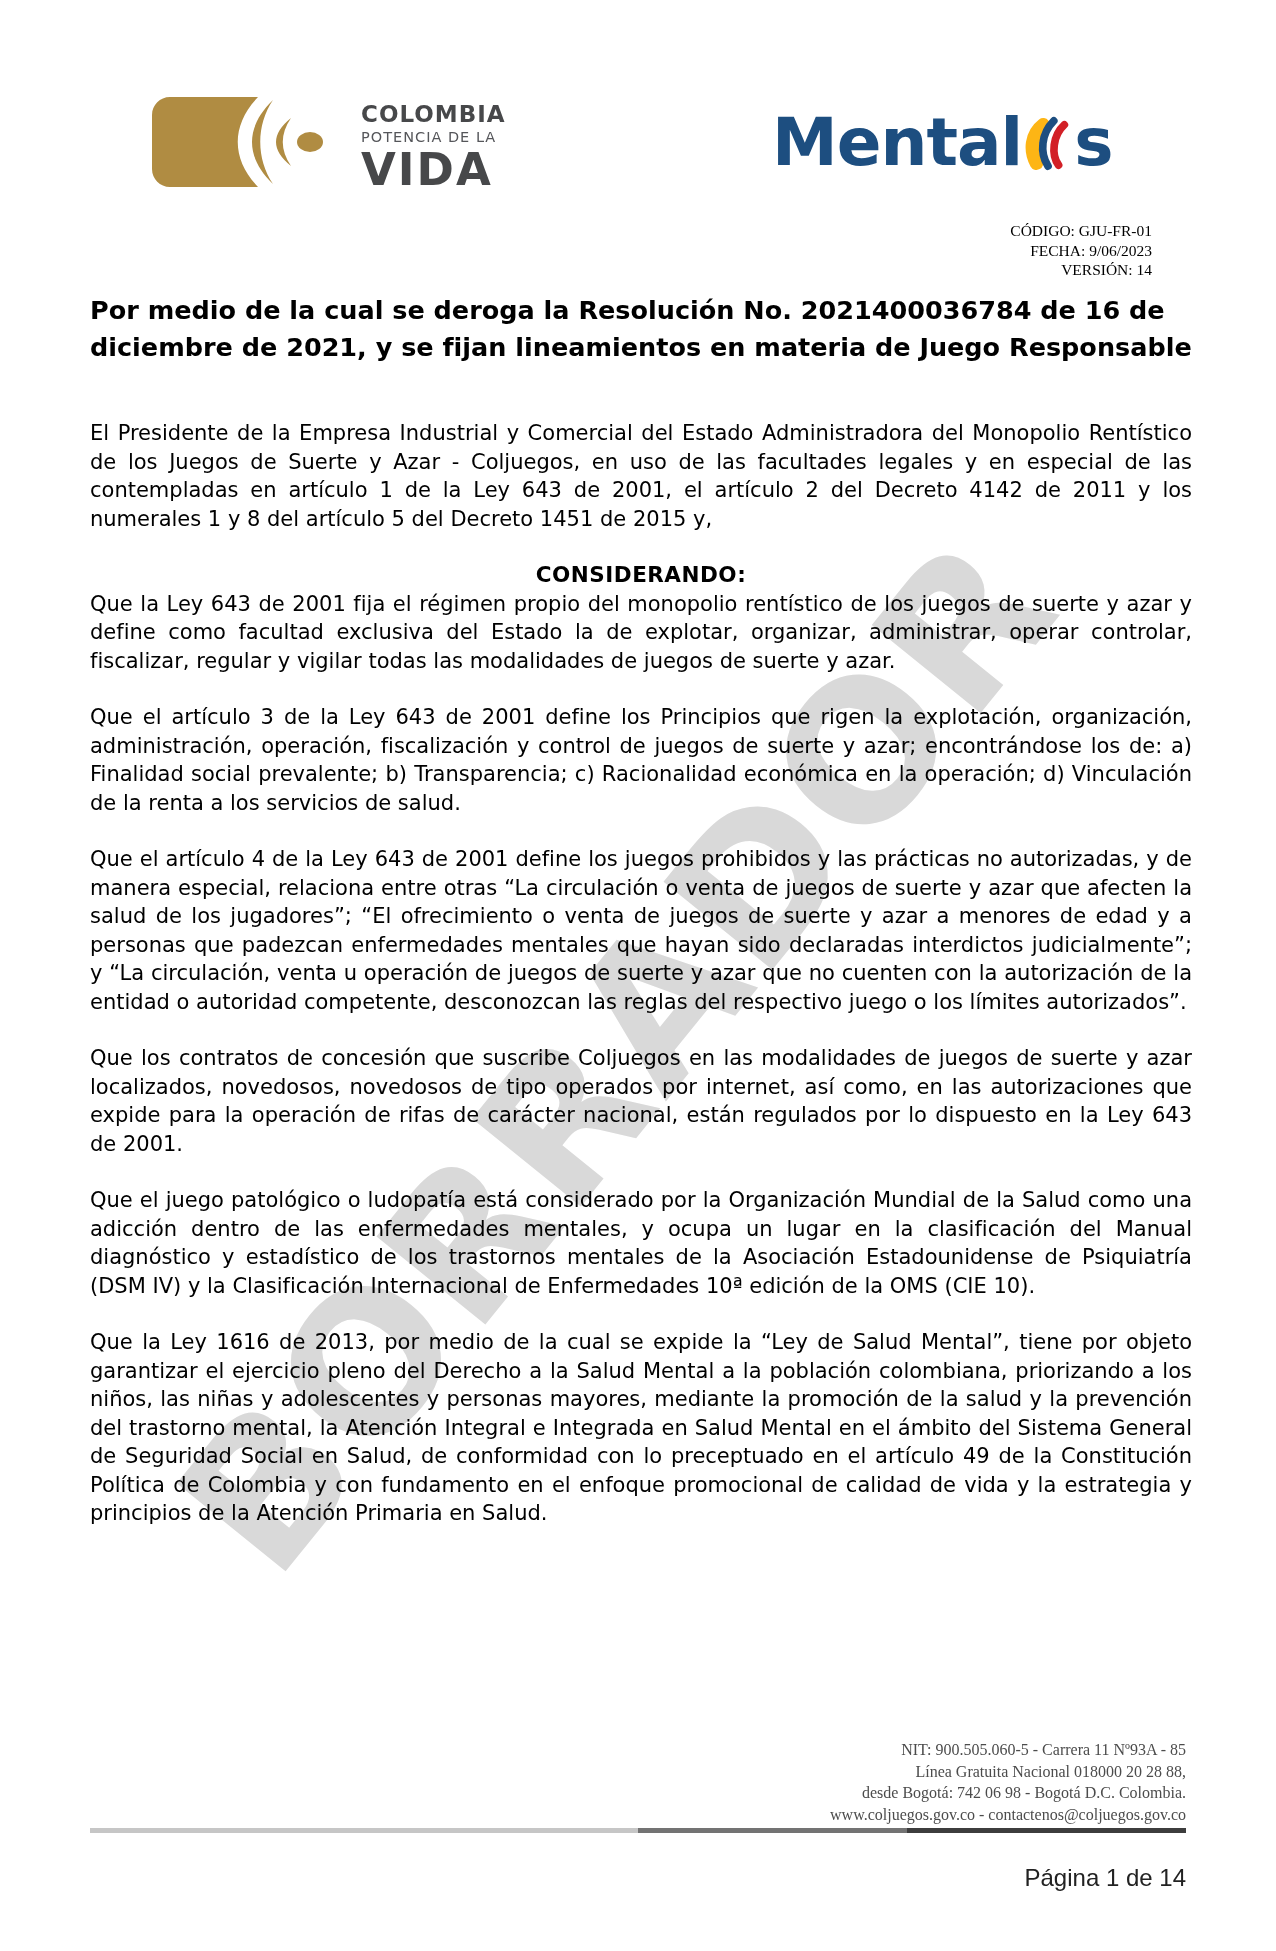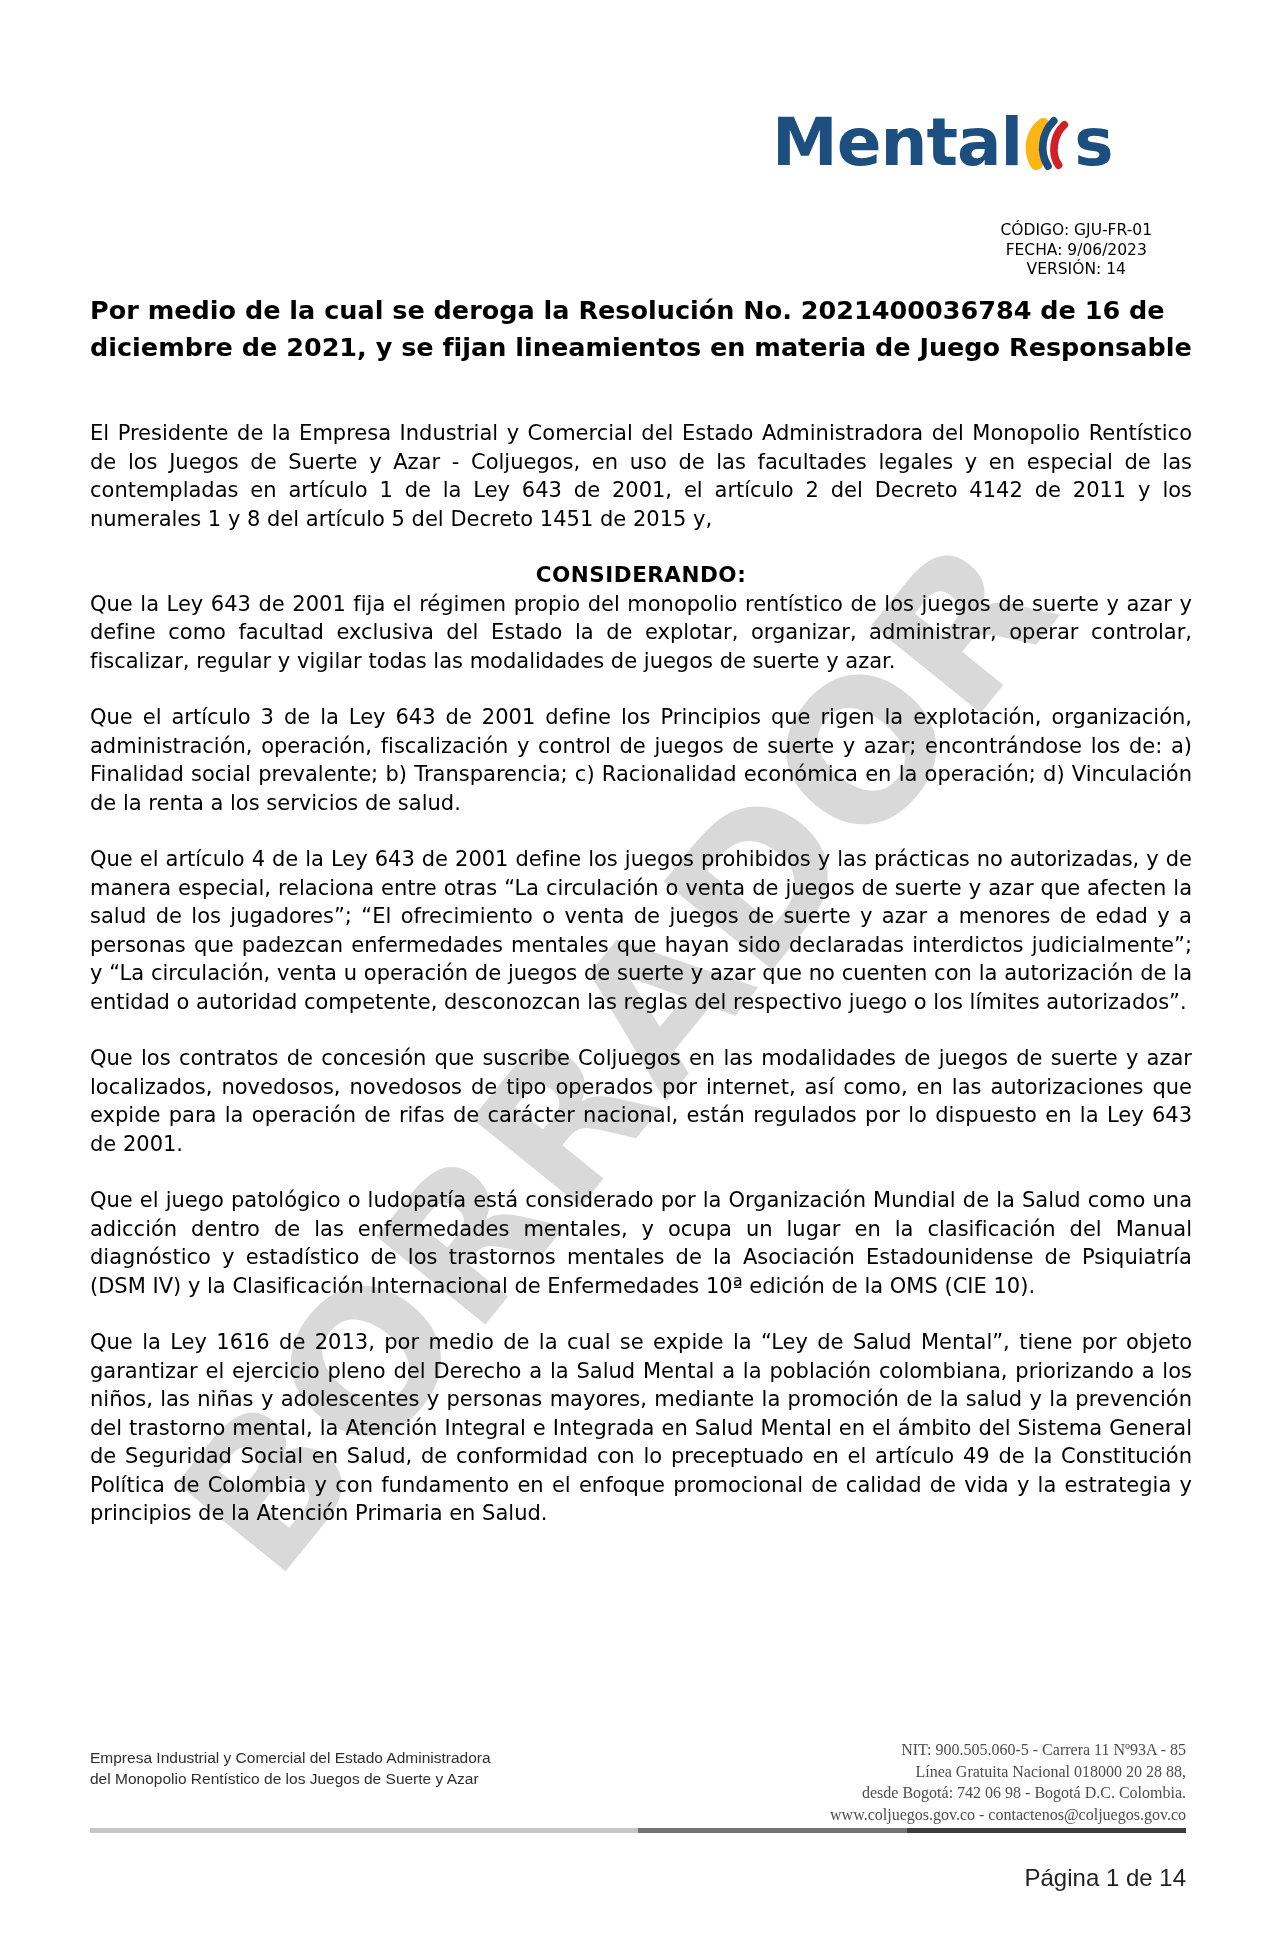--- a/index.html
+++ b/index.html
@@ -34,21 +34,21 @@
     font-size:66px; font-weight:bold; letter-spacing:-1px;
     color:var(--navy,#1D4E80); white-space:nowrap;
   }
   .coljuegos-o{display:inline-block; vertical-align:-7px; margin:0 1px;}
   .coljuegos-o .oy{stroke:var(--logo-yellow,#FDB515); fill:none; stroke-width:14; stroke-linecap:round;}
   .coljuegos-o .ob{stroke:var(--navy,#1D4E80); fill:none; stroke-width:8; stroke-linecap:round;}
   .coljuegos-o .or{stroke:var(--logo-red,#D22027); fill:none; stroke-width:8; stroke-linecap:round;}
   
   .code-block{
     position:absolute; top:221px; right:124px; z-index:2;
-    text-align:center; font-size:15.5px; line-height:19.5px; color:#000;
+    text-align:right; font-size:15.5px; line-height:19.5px; color:#000;font-family:Liberation Serif, serif;
   }
   
   .doc-title{
     position:absolute; left:90px; right:84px; top:292px; z-index:1;
     text-align:left; font-weight:bold; font-size:25.5px; line-height:37px; color:#000;
   }
   
   .doc-body{position:absolute; left:90px; right:84px; top:419px; z-index:1;}
   .doc-body p{
     font-size:21px; line-height:28.5px; text-align:justify; margin-bottom:28px;
@@ -81,20 +81,33 @@
 </style>
 </head>
 <body>
 
 <div class="page">
 
   <div class="watermark">BORRADOR</div>
 
   <div class="header">
 
+    <div class="colombia-logo">
+      <svg class="colombia-icon" width="195" height="90" viewBox="0 0 195 90" aria-hidden="true">
+        <path class="gold" d="M18,0 H106 C79,28 79,62 106,90 H18 C8,90 0,82 0,72 V18 C0,8 8,0 18,0 Z"></path>
+        <path class="gold" d="M121,3 C93,30 93,60 121,87 C104,62 104,28 121,3 Z"></path>
+        <path class="gold" d="M139,21 C119,37 119,53 139,69 C128,53 128,37 139,21 Z"></path>
+        <ellipse class="gold" cx="158" cy="45" rx="13" ry="10"></ellipse>
+      </svg>
+      <div class="colombia-text">
+        <div class="l1">COLOMBIA</div>
+        <div class="l2">POTENCIA DE LA</div>
+        <div class="l3">VIDA</div>
+      </div>
+    </div>
 
     <div class="coljuegos-logo">
       <span>Mental</span><svg class="coljuegos-o" width="50" height="58" viewBox="0 0 52 58" aria-hidden="true">
         <path class="oy" d="M21,10 C8,20 7,37 14,50"></path>
         <path class="ob" d="M32,6 C19,19 17,39 26,53"></path>
         <path class="or" d="M43,10 C31,21 29,41 37,52"></path>
       </svg><span>s</span>
     </div>
   </div>
 
@@ -113,24 +126,20 @@
     <p>El Presidente de la Empresa Industrial y Comercial del Estado Administradora del Monopolio Rentístico de los Juegos de Suerte y Azar - Coljuegos, en uso de las facultades legales y en especial de las contempladas en artículo 1 de la Ley 643 de 2001, el artículo 2 del Decreto 4142 de 2011 y los numerales 1 y 8 del artículo 5 del Decreto 1451 de 2015 y,</p>
     <div class="considerando">CONSIDERANDO:</div>
     <p>Que la Ley 643 de 2001 fija el régimen propio del monopolio rentístico de los juegos de suerte y azar y define como facultad exclusiva del Estado la de explotar, organizar, administrar, operar controlar, fiscalizar, regular y vigilar todas las modalidades de juegos de suerte y azar.</p>
     <p>Que el artículo 3 de la Ley 643 de 2001 define los Principios que rigen la explotación, organización, administración, operación, fiscalización y control de juegos de suerte y azar; encontrándose los de: a) Finalidad social prevalente; b) Transparencia; c) Racionalidad económica en la operación; d) Vinculación de la renta a los servicios de salud.</p>
     <p>Que el artículo 4 de la Ley 643 de 2001 define los juegos prohibidos y las prácticas no autorizadas, y de manera especial, relaciona entre otras “La circulación o venta de juegos de suerte y azar que afecten la salud de los jugadores”; “El ofrecimiento o venta de juegos de suerte y azar a menores de edad y a personas que padezcan enfermedades mentales que hayan sido declaradas interdictos judicialmente”; y “La circulación, venta u operación de juegos de suerte y azar que no cuenten con la autorización de la entidad o autoridad competente, desconozcan las reglas del respectivo juego o los límites autorizados”.</p>
     <p>Que los contratos de concesión que suscribe Coljuegos en las modalidades de juegos de suerte y azar localizados, novedosos, novedosos de tipo operados por internet, así como, en las autorizaciones que expide para la operación de rifas de carácter nacional, están regulados por lo dispuesto en la Ley 643 de 2001.</p>
     <p>Que el juego patológico o ludopatía está considerado por la Organización Mundial de la Salud como una adicción dentro de las enfermedades mentales, y ocupa un lugar en la clasificación del Manual diagnóstico y estadístico de los trastornos mentales de la Asociación Estadounidense de Psiquiatría (DSM IV) y la Clasificación Internacional de Enfermedades 10ª edición de la OMS (CIE 10).</p>
     <p>Que la Ley 1616 de 2013, por medio de la cual se expide la “Ley de Salud Mental”, tiene por objeto garantizar el ejercicio pleno del Derecho a la Salud Mental a la población colombiana, priorizando a los niños, las niñas y adolescentes y personas mayores, mediante la promoción de la salud y la prevención del trastorno mental, la Atención Integral e Integrada en Salud Mental en el ámbito del Sistema General de Seguridad Social en Salud, de conformidad con lo preceptuado en el artículo 49 de la Constitución Política de Colombia y con fundamento en el enfoque promocional de calidad de vida y la estrategia y principios de la Atención Primaria en Salud.</p>
   </div>
 
-  <div class="footer-left">
-    <div>Empresa Industrial y Comercial del Estado Administradora</div>
-    <div>del Monopolio Rentístico de los Juegos de Suerte y Azar</div>
-  </div>
 
   <div class="footer-right">
     <div>NIT: 900.505.060-5 - Carrera 11 Nº93A - 85</div>
     <div>Línea Gratuita Nacional 018000 20 28 88,</div>
     <div>desde Bogotá: 742 06 98 - Bogotá D.C. Colombia.</div>
     <div>www.coljuegos.gov.co - contactenos@coljuegos.gov.co</div>
   </div>
 
   <div class="footer-bar">
     <div class="seg1"></div>

